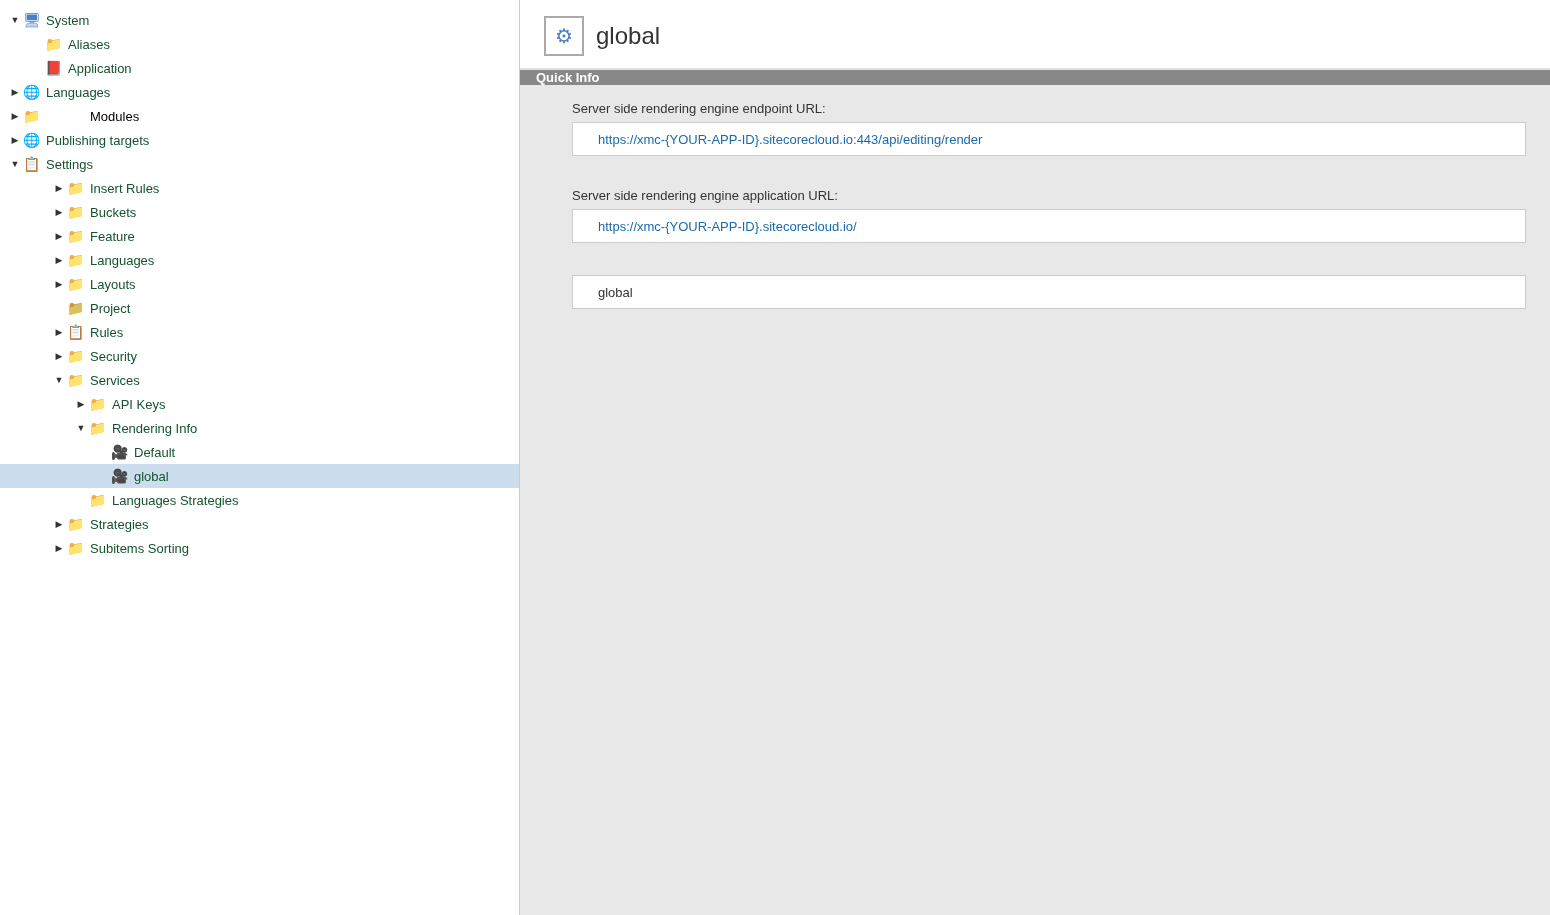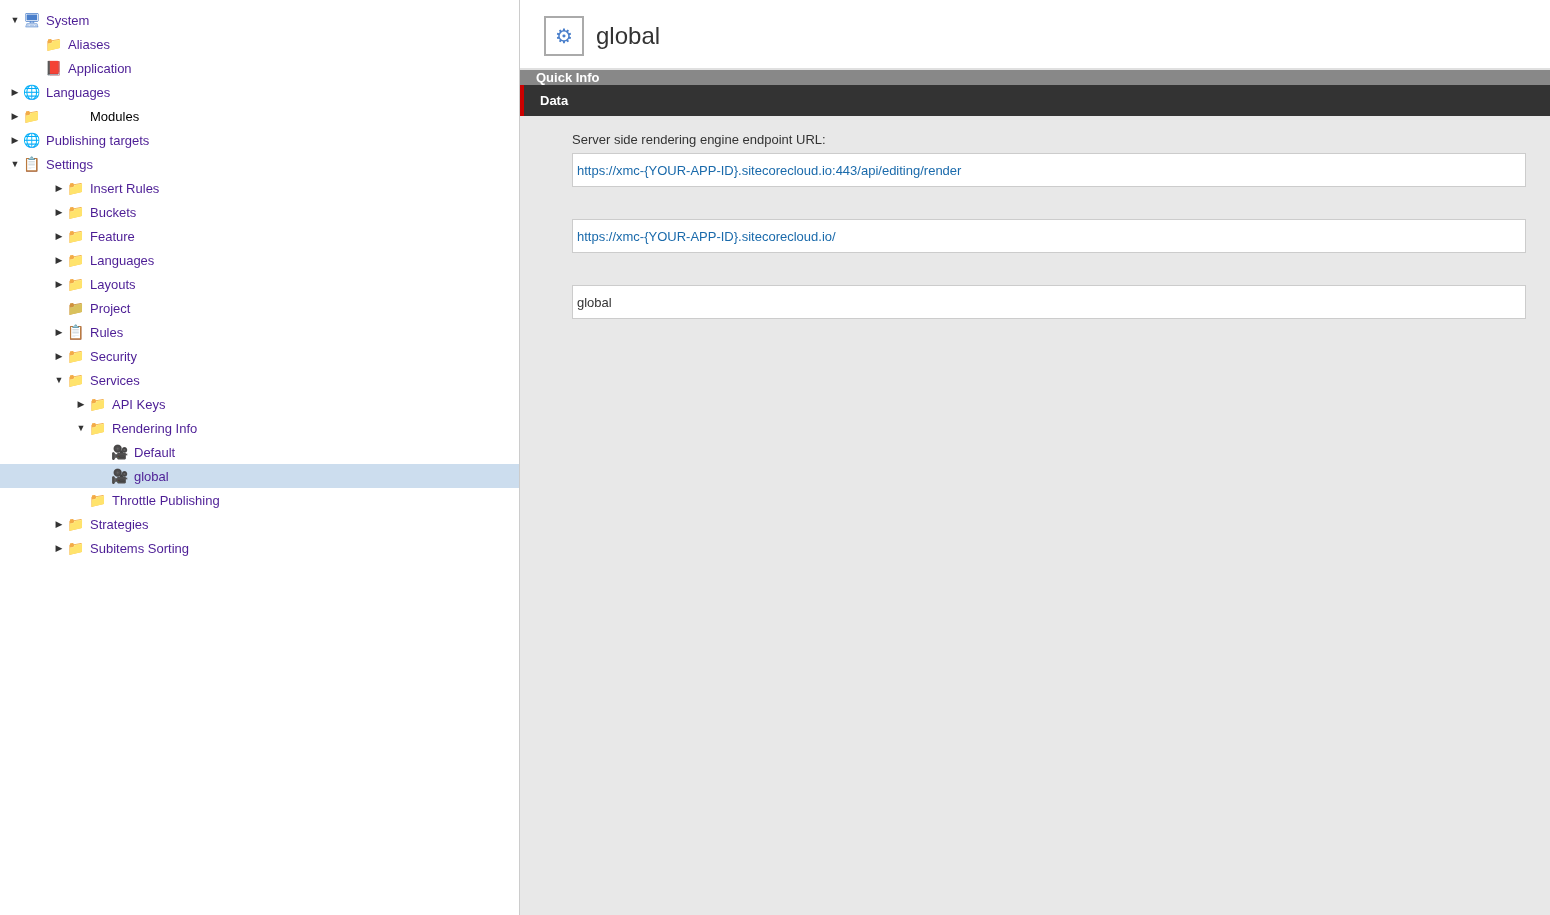--- a/index.html
+++ b/index.html
@@ -47,21 +47,21 @@
       height: 18px;
       margin-right: 4px;
       flex-shrink: 0;
       display: flex;
       align-items: center;
       justify-content: center;
       font-size: 14px;
     }
 
     .tree-item .label {
-      color: #4c1d95;
+      color: #14532d;
       font-size: 13px;
     }
     .tree-item .label.black { color: #000; margin-left: 44px; }
 
     
     .indent-0 { padding-left: 8px; }
     .indent-1 { padding-left: 30px; }
     .indent-2 { padding-left: 52px; }
     .indent-3 { padding-left: 74px; }
     .indent-4 { padding-left: 96px; }
@@ -136,21 +136,21 @@
 
     .field-label {
       font-size: 13px;
       color: #333;
       margin-bottom: 6px;
     }
 
     .field-value-box {
       background: #fff;
       border: 1px solid #ccc;
-      padding: 8px 4px;
+      padding: 8px 25px;
       font-size: 13px;
       color: #1a6aab;
       margin-bottom: 16px;
       min-height: 34px;
       display: flex;
       align-items: center;
     }
 
     .field-value-box.text-dark {
       color: #333;
@@ -262,21 +262,21 @@
       <span class="label ">Default</span>
     </div>
     <div class="tree-item indent-4 selected">
       <span class="toggle" style="font-size: 9px; color: rgb(51, 51, 51);"></span>
       <span class="icon" style="color: rgb(74, 127, 203); font-size: 14px;">🎥</span>
       <span class="label ">global</span>
     </div>
     <div class="tree-item indent-3">
       <span class="toggle" style="font-size: 9px; color: rgb(51, 51, 51);"></span>
       <span class="icon" style="color: rgb(192, 128, 32);">📁</span>
-      <span class="label ">Throttle Publishing</span>
+      <span class="label ">Languages Strategies</span>
     </div>
     <div class="tree-item indent-2">
       <span class="toggle" style="font-size: 9px; color: rgb(51, 51, 51);">▶</span>
       <span class="icon" style="color: rgb(240, 160, 32);">📁</span>
       <span class="label ">Strategies</span>
     </div>
     <div class="tree-item indent-2">
       <span class="toggle" style="font-size: 9px; color: rgb(51, 51, 51);">▶</span>
       <span class="icon" style="color: rgb(240, 160, 32);">📁</span>
       <span class="label ">Subitems Sorting</span>
@@ -285,28 +285,28 @@
 
 <div class="right-panel">
   <div class="page-header">
     <div class="gear-icon-box">
       <span>⚙</span>
     </div>
     <span class="page-title">global</span>
   </div>
 
   <div class="section-quick-info">Quick Info</div>
-  <div class="section-data">Data</div>
 
   <div class="content-area">
 
   <div class="field-group">
         <div class="field-label">Server side rendering engine endpoint URL:</div>
         <div class="field-value-box">https://xmc-{YOUR-APP-ID}.sitecorecloud.io:443/api/editing/render</div>
       </div>
       <div class="field-group">
+        <div class="field-label">Server side rendering engine application URL:</div>
         <div class="field-value-box">https://xmc-{YOUR-APP-ID}.sitecorecloud.io/</div>
       </div>
       <div class="field-group">
         <div class="field-value-box text-dark">global</div>
       </div>
     </div>
 </div>
 
 </body></html>

